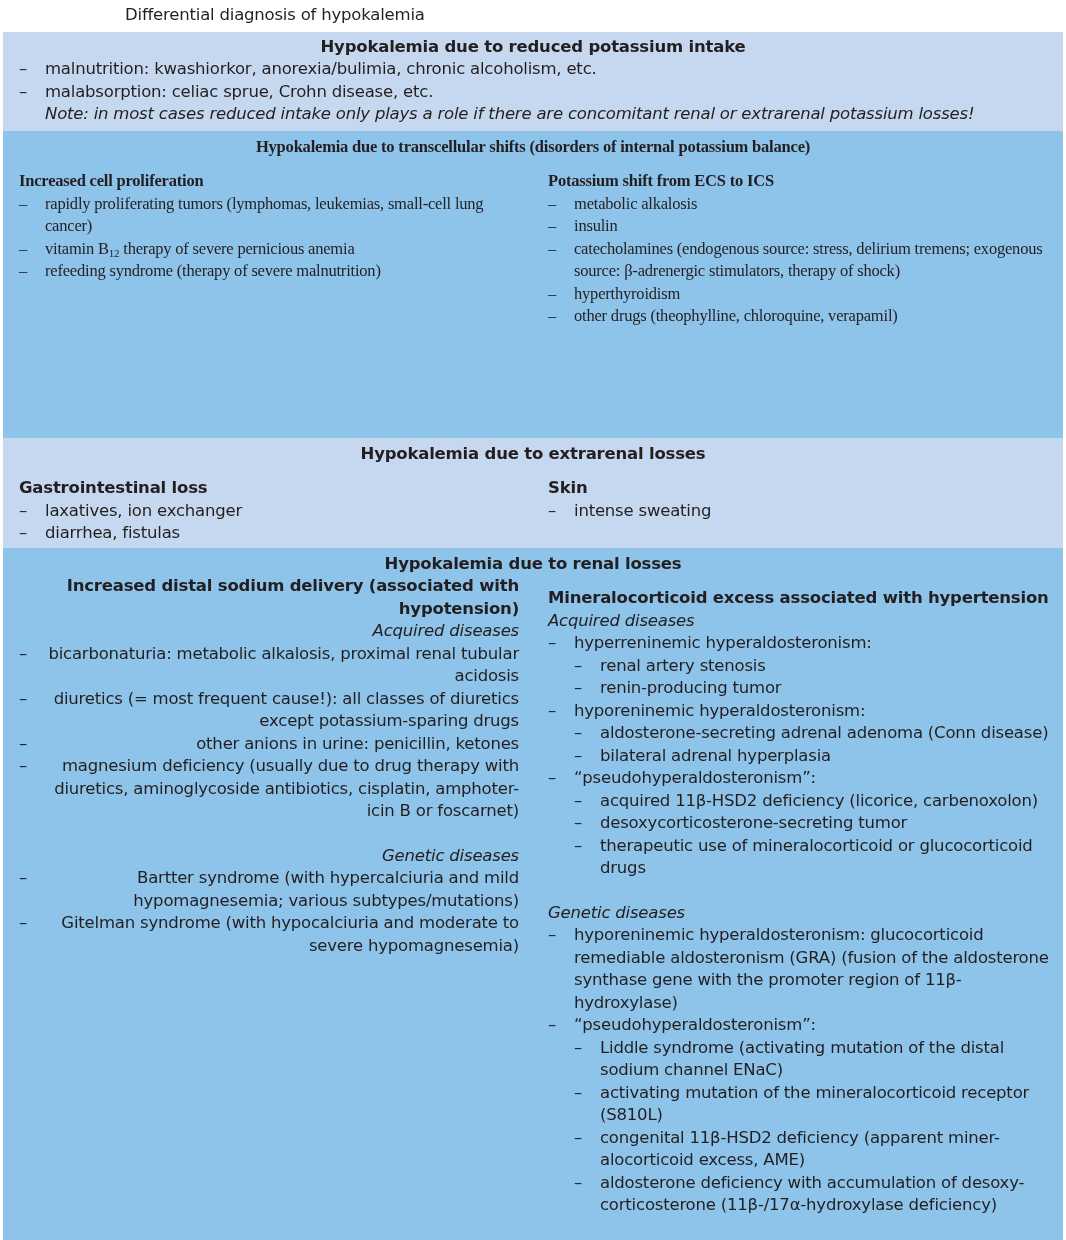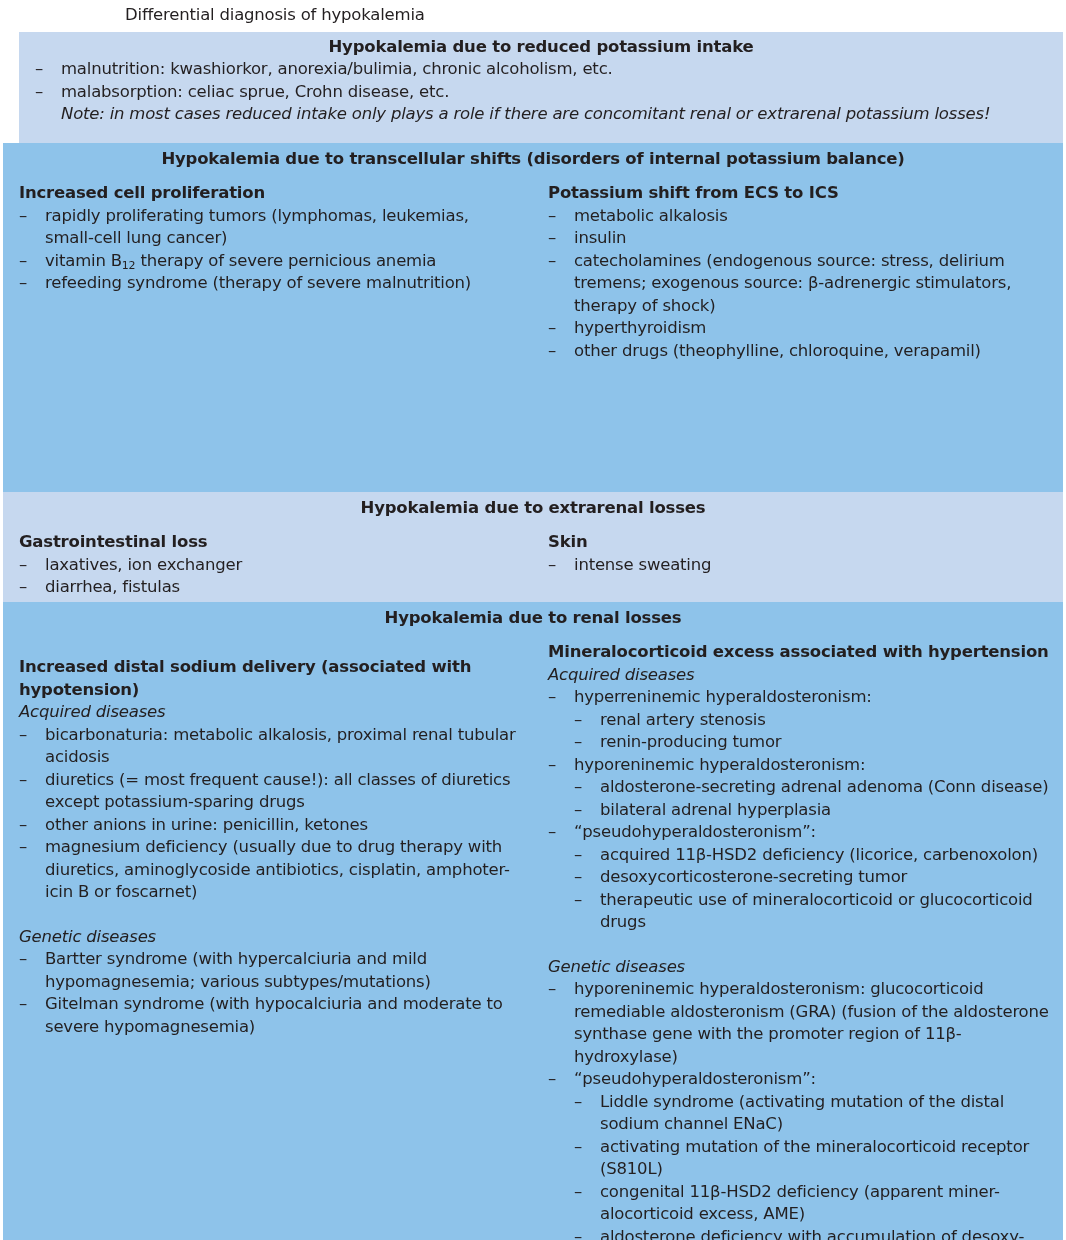--- a/index.html
+++ b/index.html
@@ -8,22 +8,22 @@
     font-family: "DejaVu Sans", sans-serif; color: #231f20;
   }
   .caption {
     position: absolute; left: 125px; top: 4px;
     font-size: 16.5px; line-height: 22px; letter-spacing: -0.2px;
   }
   .table { position: absolute; left: 3px; top: 32px; width: 1060px; }
   .sec { position: relative; box-sizing: border-box; }
   .light { background: #c6d8ef; }
   .dark { background: #8ec3ea; }
-  .s1 { height: 111px; margin-left: 16px; }
-  .s2 { height: 349px; }
+  .s1 { height: 99px; }
+  .s2 { height: 307px; font-family: Liberation Serif, serif; }
   .s3 { height: 110px; padding-left: 40px; }
   .s4 { height: 806px; }
   .sec-title {
     position: absolute; left: 0; right: 0; text-align: center;
     font-weight: bold; font-size: 16.5px; line-height: 22px; letter-spacing: -0.2px;
   }
   .col { position: absolute; font-size: 16.5px; line-height: 22.5px; letter-spacing: -0.2px; }
   .col-left { left: 16px; width: 500px; }
   .col-right { left: 545px; width: 505px; }
   .col-full { left: 16px; width: 1030px; }
@@ -90,21 +90,21 @@
     <div class="col col-right" style="top:39px;">
       <div class="head">Skin</div>
       <ul>
         <li>intense sweating</li>
       </ul>
     </div>
   </div>
 
   <div class="sec dark s4">
     <div class="sec-title" style="top:5px;">Hypokalemia due to renal losses</div>
-    <div class="col col-left" style="top:54px;">
+    <div class="col col-left" style="top:27px;text-align:right;">
       <div class="head">Increased distal sodium delivery (associated with hypotension)</div>
       <div class="sub">Acquired diseases</div>
       <ul>
         <li>bicarbonaturia: metabolic alkalosis, proximal renal tubular acidosis</li>
         <li>diuretics (= most frequent cause!): all classes of diuretics except potassium-sparing drugs</li>
         <li>other anions in urine: penicillin, ketones</li>
         <li>magnesium deficiency (usually due to drug therapy with diuretics, aminoglycoside antibiotics, cisplatin, amphoter-icin B or foscarnet)</li>
       </ul>
       <div class="gap"></div>
       <div class="sub">Genetic diseases</div>

